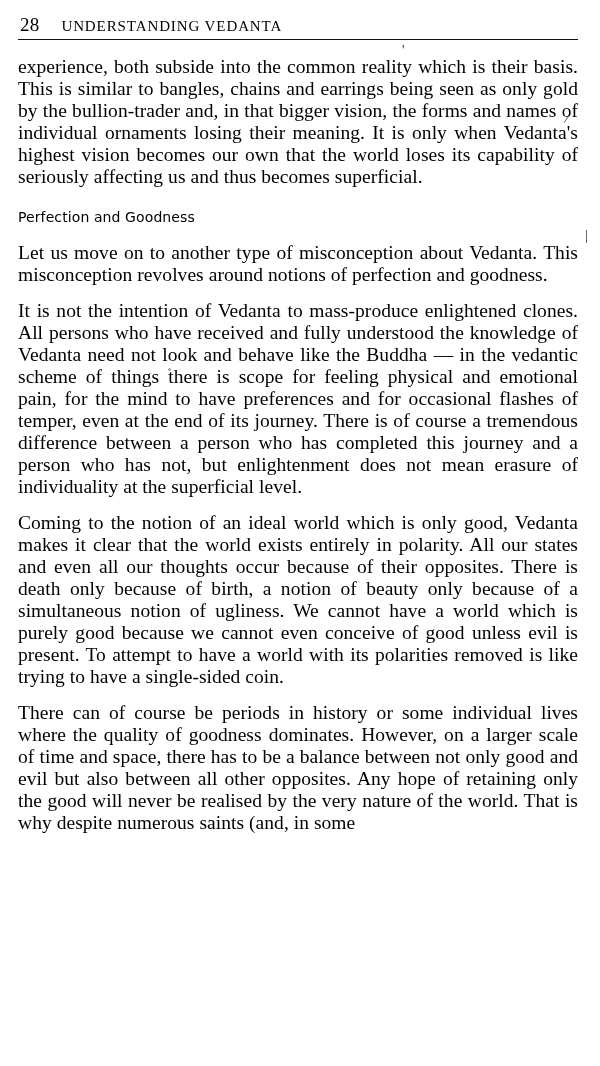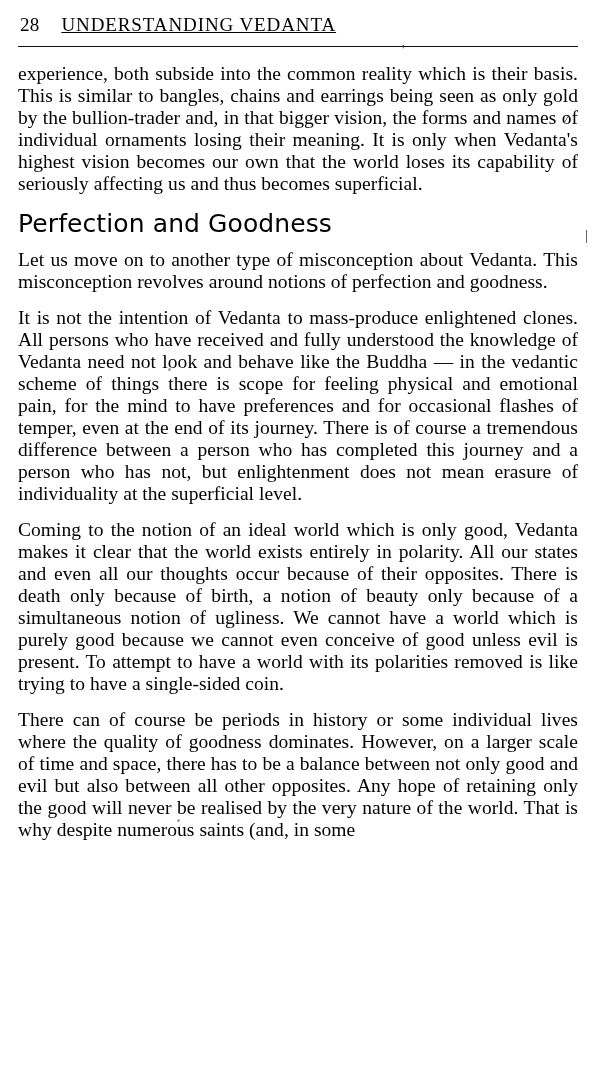--- a/index.html
+++ b/index.html
@@ -20,31 +20,30 @@
     height: 1066px;
     box-sizing: border-box;
     padding: 14px 22px 0 18px;
     background: #ffffff;
   }
   .running-head {
     display: flex;
     align-items: baseline;
     gap: 22px;
     font-family: "Liberation Serif", serif;
-    margin-bottom: 10px;
+    margin-bottom: 3px;
     padding-left: 2px;
   }
   .folio {
     font-size: 19px;
     letter-spacing: 0.2px;
   }
   .head-title {
-    font-size: 19px;
+    font-size: 15px;
     letter-spacing: 0.9px;
-    text-decoration: underline;
   }
   .rule {
     height: 1px;
     background: #111;
     margin: 2px 0 16px 0;
     width: 100%;
   }
   .body-text {
     font-size: 19.5px;
     line-height: 22px;
@@ -53,21 +52,21 @@
     letter-spacing: 0.05px;
     margin: 0 0 14px 0;
     hyphens: none;
   }
   .body-text.tight {
     margin-bottom: 25px;
   }
   h2.section-heading {
     font-family: "DejaVu Sans", sans-serif;
     font-weight: 400;
-    font-size: 25px;
+    font-size: 14px;
     letter-spacing: 0.1px;
     margin: 16px 0 12px 0;
     line-height: 26px;
   }
   .stray {
     position: absolute;
     color: #333;
     font-size: 13px;
     line-height: 1;
     pointer-events: none;

